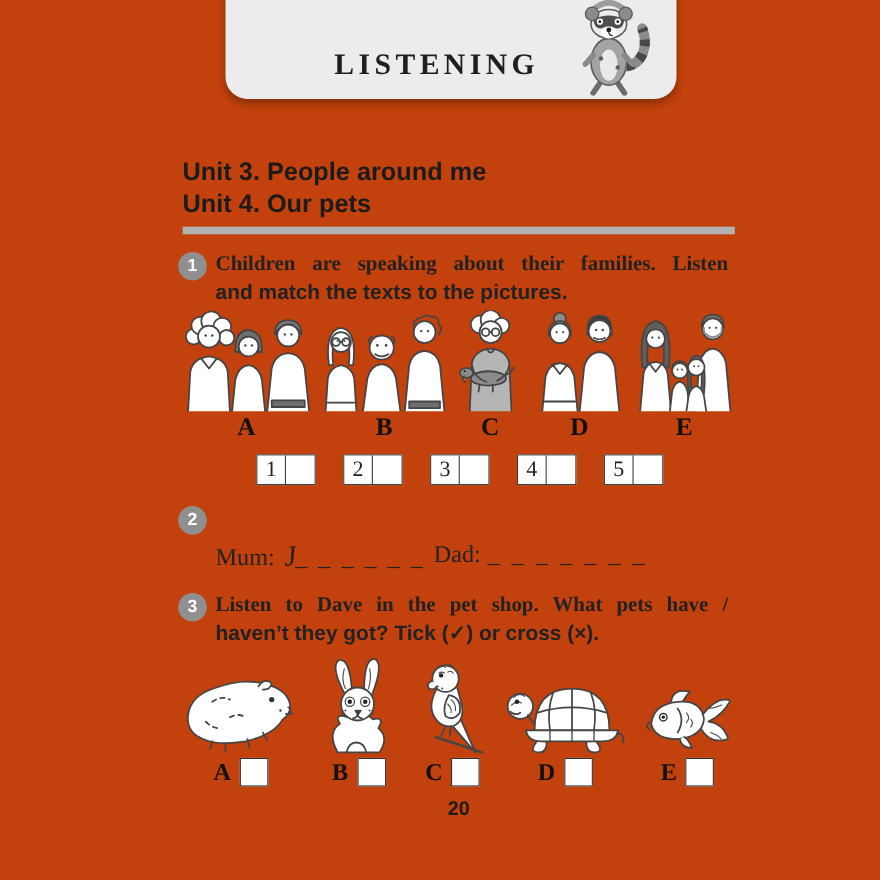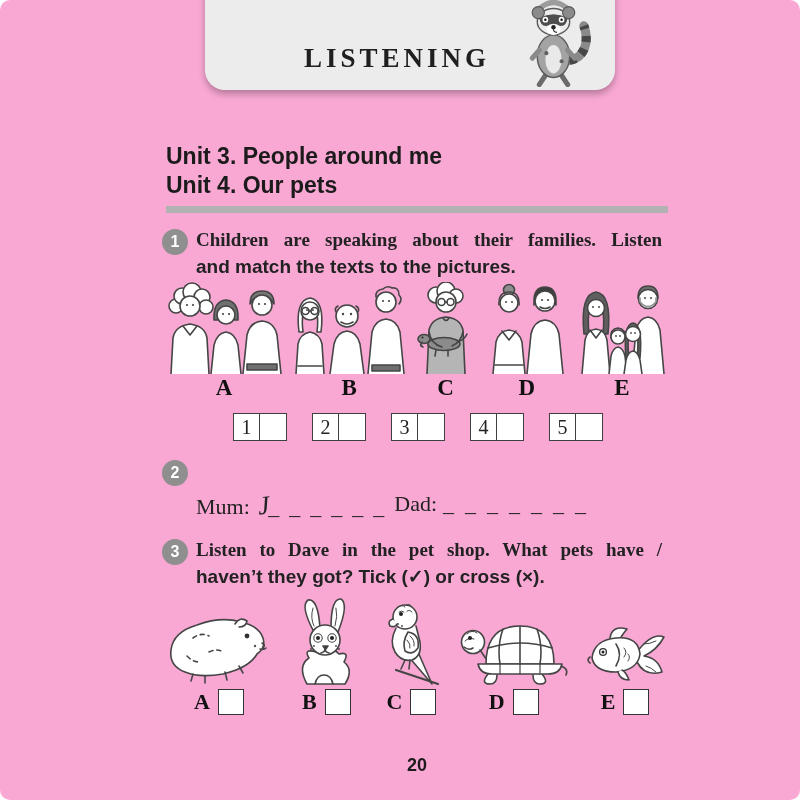--- a/index.html
+++ b/index.html
@@ -1,18 +1,18 @@
 <!DOCTYPE html>
 <html><head>
 <meta charset="utf-8">
 <style>
   * { margin:0; padding:0; box-sizing:border-box; }
   html,body { width:800px; height:800px; background:#fff; overflow:hidden;
               font-family:"Liberation Sans", sans-serif; }
-  .page { position:relative; width:800px; height:800px; background:#f9a8d4;border-radius:10px; }
+  .page { position:relative; width:800px; height:800px; background:#c2410c; }
 
   
   .card { position:absolute; left:205px; top:-24px; width:410px; height:114px;
           background:#ececec; border-radius:20px;
           box-shadow:0 4px 7px rgba(0,0,0,.28); }
   .card-title { position:absolute; left:92px; right:118px; bottom:16px;
                 text-align:center; font-family:"Liberation Serif", serif;
                 font-weight:700; font-size:27px; letter-spacing:4px; color:#1f1f1f; }
   .raccoon { position:absolute; right:22px; bottom:3px; width:76px; height:90px; }
 
@@ -62,21 +62,21 @@
   
   .pets { position:absolute; left:163px; top:594px; width:505px; height:121px;
           display:flex; justify-content:space-between; align-items:flex-end; }
   .pet { display:flex; flex-direction:column; align-items:center; }
   .pet svg { display:block; }
   .pet-tag { display:flex; align-items:center; margin-top:3px; }
   .pet-tag .ltr { font-family:"Liberation Serif", serif; font-weight:700;
                   font-size:22px; color:#111; margin-right:8px; }
   .checkbox { width:26px; height:26px; border:1.8px solid #333; background:#fff; }
 
-  .pageno { position:absolute; left:166px; top:755px; width:502px;
+  .pageno { position:absolute; left:166px; top:725px; width:502px;
             text-align:center; font-weight:700; font-size:18px; color:#1b1b1b; }
 
   .lineart { stroke:#454545; stroke-width:1.6; fill:#fff;
              stroke-linecap:round; stroke-linejoin:round; }
 </style>
 </head>
 <body>
 
 <div class="page">
 

